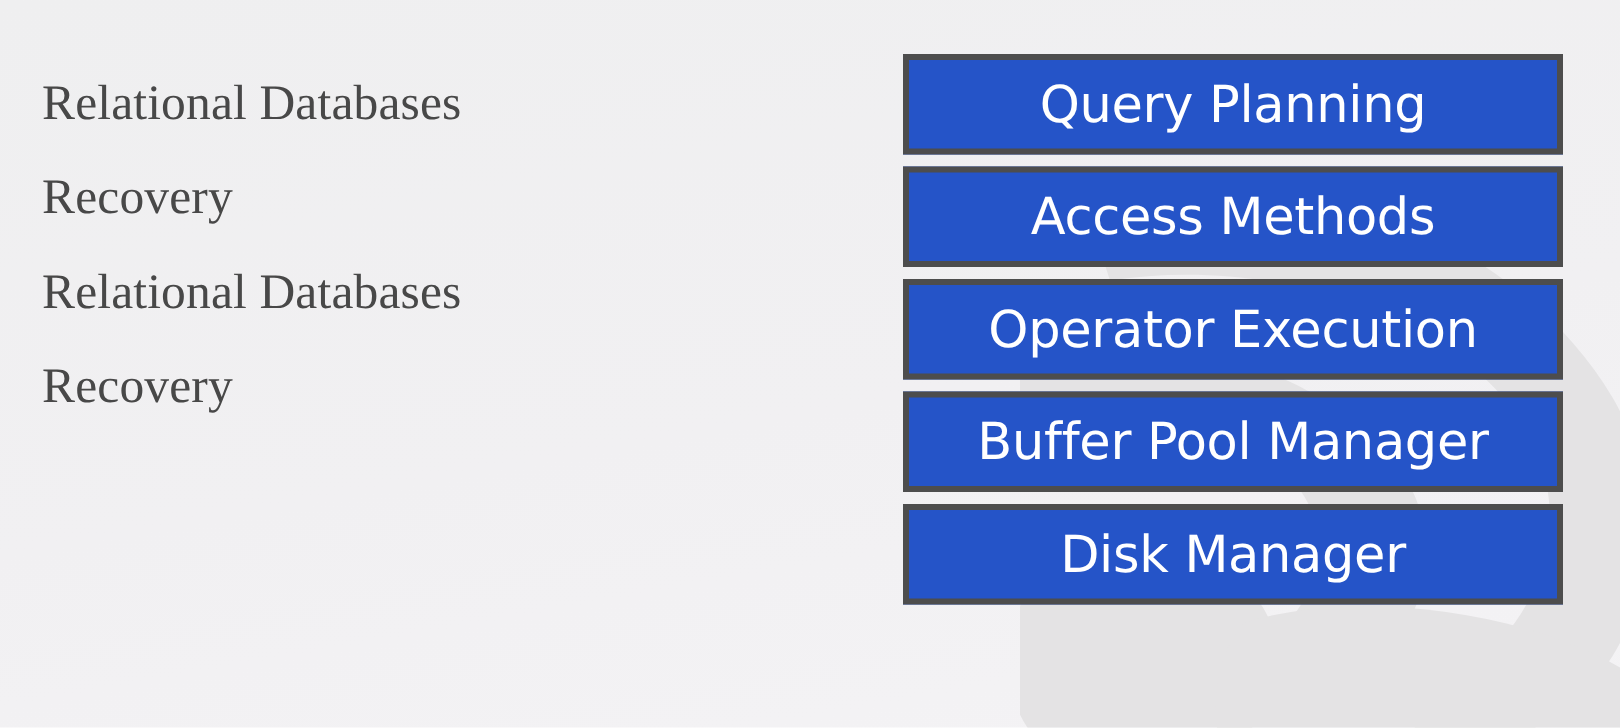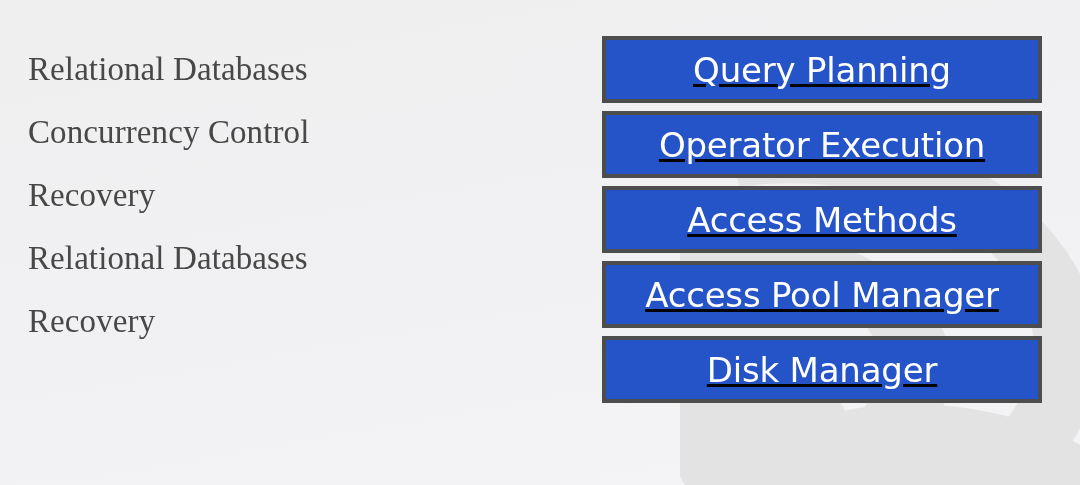--- a/index.html
+++ b/index.html
@@ -47,21 +47,20 @@
     white-space: nowrap;
     letter-spacing: 0.1px;
   }
 
   
   #architecture-stack {
     position: absolute;
     left: 602px;
     top: 36px;
     width: 440px;
-    text-decoration: underline;
   }
   .arch-box {
     box-sizing: border-box;
     height: 67px;
     margin-bottom: 8px;
     background: #2554c8;
     border: 4px solid #4d4d4d;
     display: flex;
     align-items: center;
     justify-content: center;
@@ -94,37 +93,36 @@
                  C 112 404, 62 408, 30 392 C 2 378, -12 346, -6 316
                  C 0 286, 6 262, 20 250 Z"></path>
         <path d="M150 300 C 220 278, 330 290, 400 330 C 440 354, 452 392, 440 430
                  L 160 430 C 126 404, 120 330, 150 300 Z"></path>
       </g>
     </svg>
   </div>
 
   <div id="topic-list">
     <div class="topic-item">Relational Databases</div>
-    <div class="topic-item">Concurrency Control</div>
     <div class="topic-item">Recovery</div>
     <div class="topic-item">Relational Databases</div>
     <div class="topic-item">Recovery</div>
   </div>
 
   <div id="architecture-stack">
     <div class="arch-box">
       <span class="arch-label">Query Planning</span>
     </div>
     <div class="arch-box">
+      <span class="arch-label">Access Methods</span>
+    </div>
+    <div class="arch-box">
       <span class="arch-label">Operator Execution</span>
     </div>
     <div class="arch-box">
-      <span class="arch-label">Access Methods</span>
-    </div>
-    <div class="arch-box">
-      <span class="arch-label">Access Pool Manager</span>
+      <span class="arch-label">Buffer Pool Manager</span>
     </div>
     <div class="arch-box">
       <span class="arch-label">Disk Manager</span>
     </div>
   </div>
 
 </div>
 
 </body></html>

